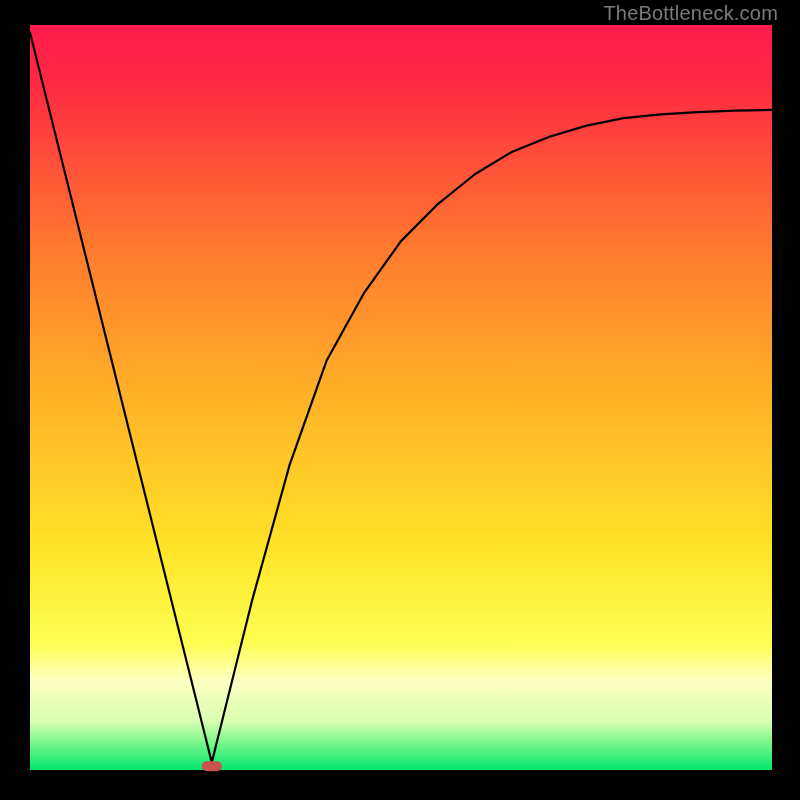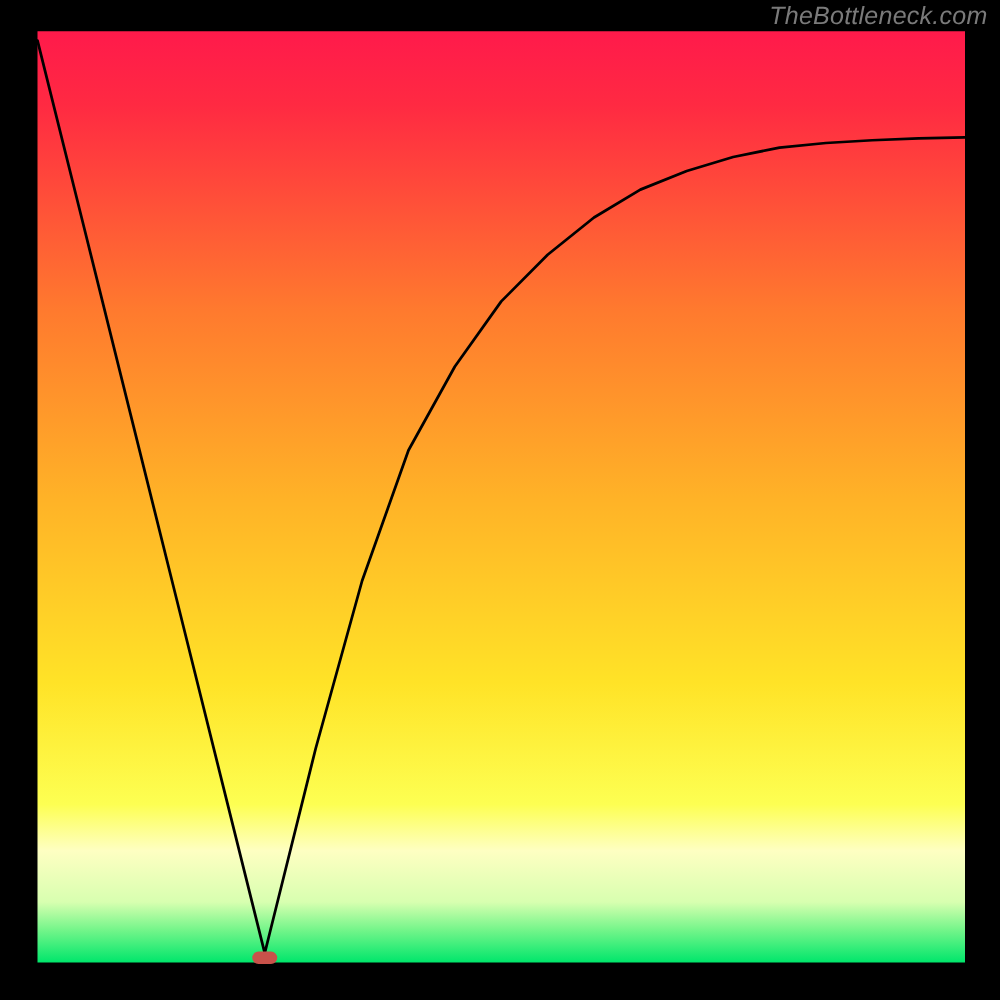--- a/index.html
+++ b/index.html
@@ -15,25 +15,24 @@
     position: relative;
     width: 800px;
     height: 800px;
   }
   svg {
     display: block;
   }
   .attribution {
     position: absolute;
     top: 2px;
-    right: 10px;
+    right: 22px;
     color: #7a7a7a;
     font-size: 20px;
     letter-spacing: 0.2px;
-    font-style: italic;
   }
 </style>
 </head>
 <body>
 
 <div class="stage">
 
   <svg id="chart-svg" width="800" height="800" viewBox="0 0 800 800">
     <defs>
       <linearGradient id="bg" x1="0" y1="0" x2="0" y2="1">

